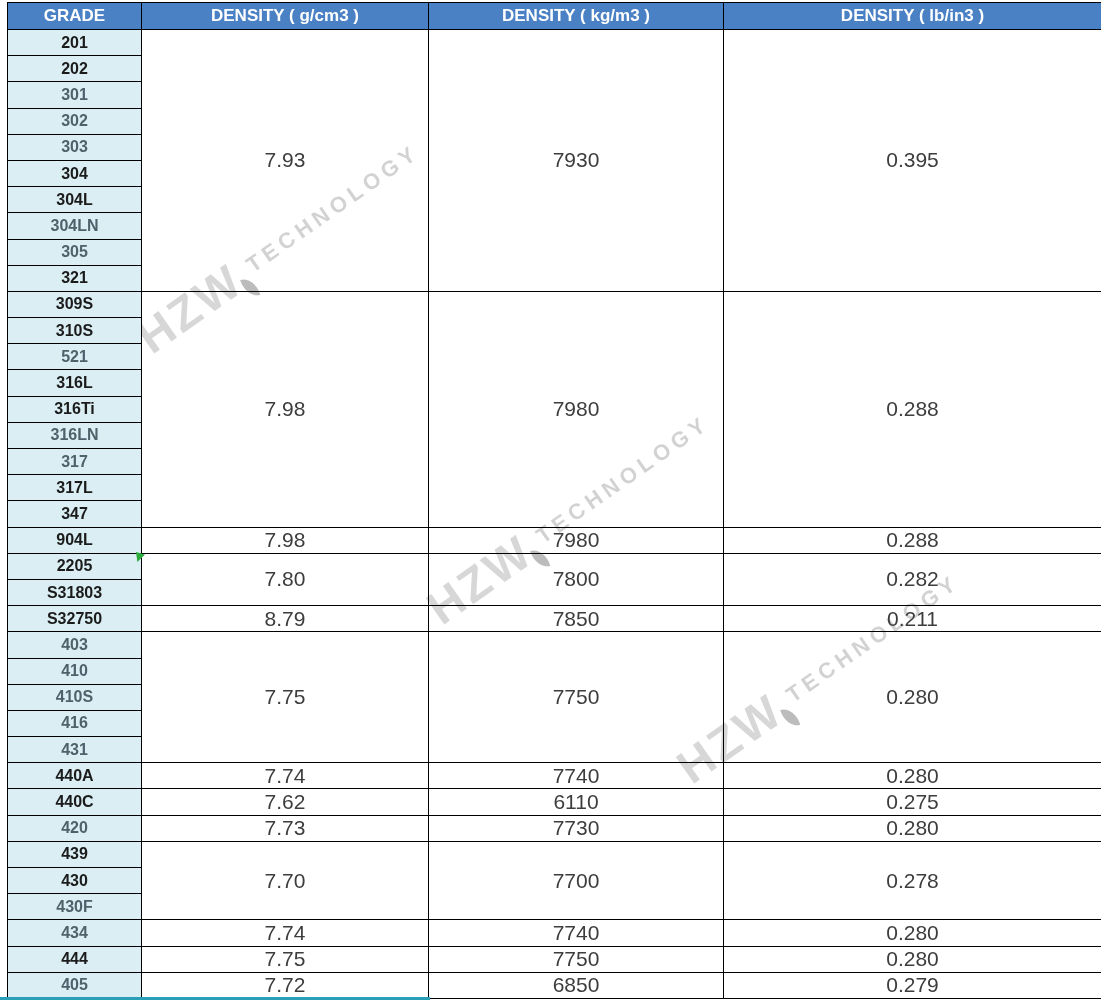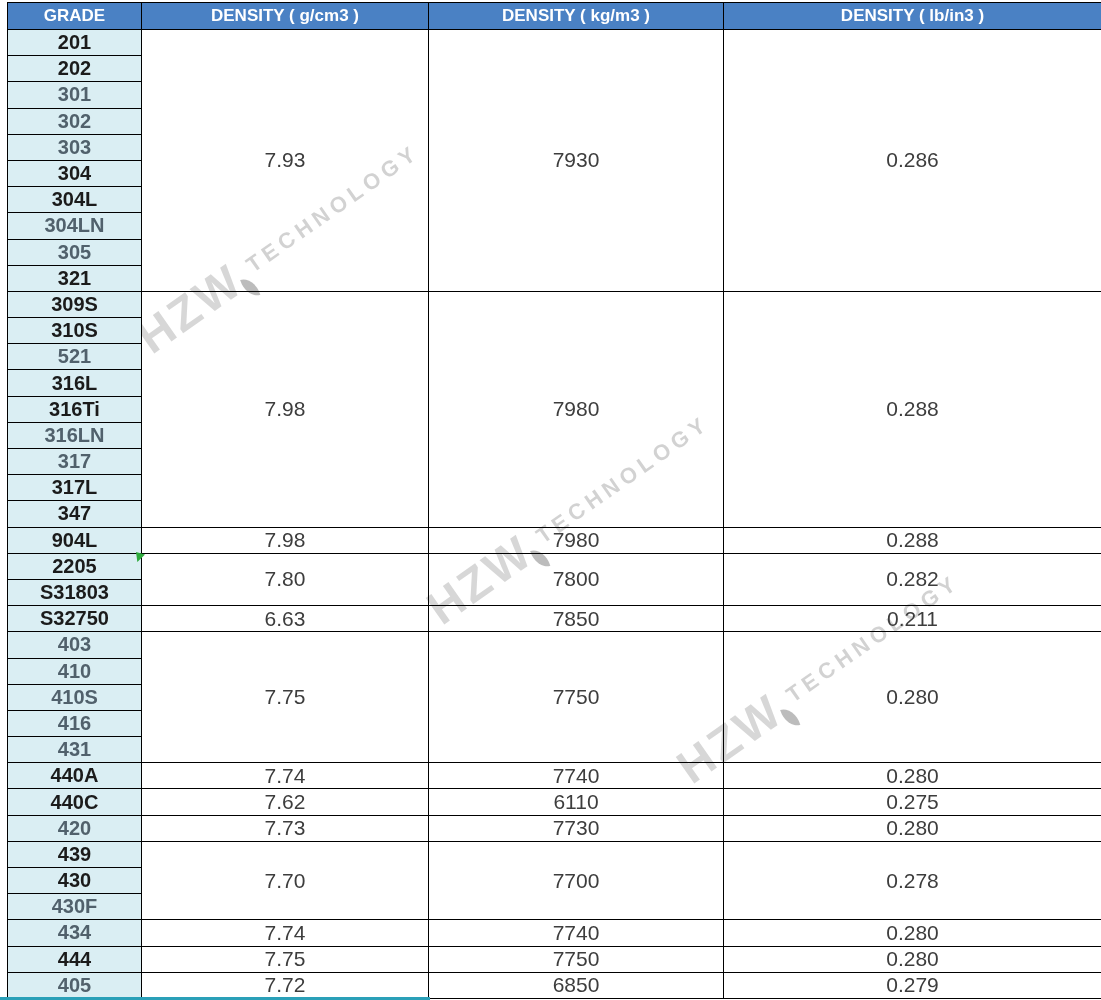--- a/index.html
+++ b/index.html
@@ -19,21 +19,21 @@
   .wm-leaf{display:inline-block;width:15px;height:20px;background:rgba(95,95,95,0.42);
       border-radius:0 100% 0 100%;transform:rotate(18deg);align-self:flex-end;margin:0 3px 0 -4px;}
   .wm-word{font-size:22px;font-weight:700;letter-spacing:5px;color:rgba(124,124,124,0.34);}
 
   table{position:absolute;left:7px;top:2px;z-index:2;border-collapse:collapse;table-layout:fixed;width:1094px;}
   col.c1{width:134px;} col.c2{width:287px;} col.c3{width:295px;} col.c4{width:378px;}
   th,td{border:1px solid var(--border);text-align:center;vertical-align:middle;overflow:hidden;}
   thead tr{height:27px;}
   tbody tr{height:26.2px;}
   th{background:var(--header-bg);color:var(--header-text);font-size:17px;font-weight:700;}
-  td.grade{background:var(--grade-bg);color:var(--grade-text);font-size:20px;font-weight:700;}
+  td.grade{background:var(--grade-bg);color:var(--grade-text);font-size:16px;font-weight:700;}
   td.grade.dim{color:var(--grade-text-dim);}
   td.val{background:transparent;color:var(--value-text);font-size:21px;font-weight:400;}
 
   .corner-marker{position:absolute;z-index:3;width:9px;height:10px;background:#2daa3c;
       clip-path:polygon(0 0,100% 25%,15% 100%);}
   .bottom-accent{position:absolute;z-index:3;height:3px;background:var(--bottom-accent);}
 </style>
 </head>
 <body>
 
@@ -70,21 +70,21 @@
         <th>DENSITY ( g/cm3 )</th>
         <th>DENSITY ( kg/m3 )</th>
         <th>DENSITY ( lb/in3 )</th>
       </tr>
     </thead>
     <tbody>
         <tr>
           <td class="grade">201</td>
           <td class="val" rowspan="10">7.93</td>
           <td class="val" rowspan="10">7930</td>
-          <td class="val" rowspan="10">0.286</td>
+          <td class="val" rowspan="10">0.395</td>
         </tr>
         <tr>
           <td class="grade">202</td>
         </tr>
         <tr>
           <td class="grade dim">301</td>
         </tr>
         <tr>
           <td class="grade dim">302</td>
         </tr>
@@ -146,21 +146,21 @@
           <td class="grade">2205</td>
           <td class="val" rowspan="2">7.80</td>
           <td class="val" rowspan="2">7800</td>
           <td class="val" rowspan="2">0.282</td>
         </tr>
         <tr>
           <td class="grade">S31803</td>
         </tr>
         <tr>
           <td class="grade">S32750</td>
-          <td class="val" rowspan="1">6.63</td>
+          <td class="val" rowspan="1">8.79</td>
           <td class="val" rowspan="1">7850</td>
           <td class="val" rowspan="1">0.211</td>
         </tr>
         <tr>
           <td class="grade dim">403</td>
           <td class="val" rowspan="5">7.75</td>
           <td class="val" rowspan="5">7750</td>
           <td class="val" rowspan="5">0.280</td>
         </tr>
         <tr>

